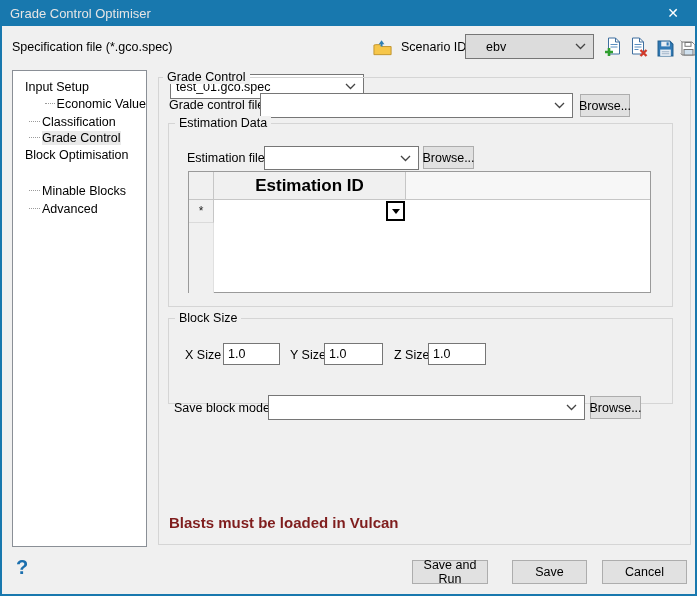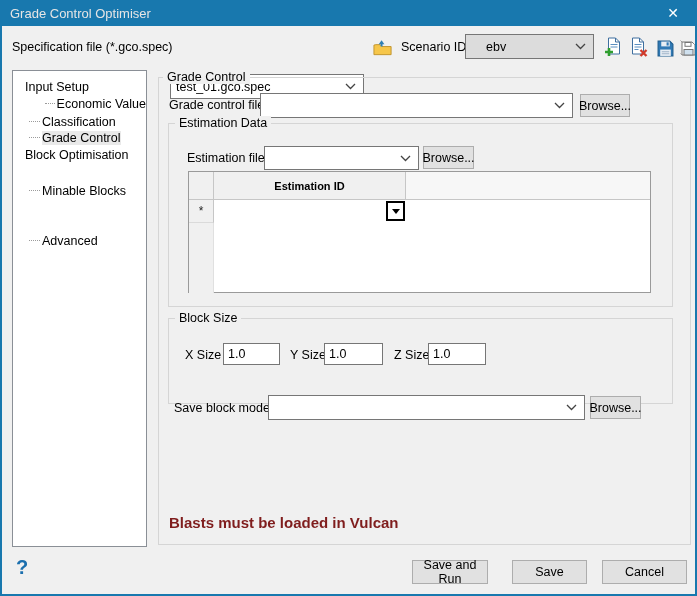--- a/index.html
+++ b/index.html
@@ -33,21 +33,21 @@
   .input{position:absolute;border:1px solid #767676;background:#fff;font-size:12.5px;
     padding:0 4px;outline:none;}
   .table{position:absolute;left:186px;top:171px;width:463px;height:122px;background:#fff;
     border:1px solid #9a9a9a;}
   .tbl-headband{position:absolute;left:0;top:0;width:461px;height:28px;background:#f7f7f7;
     border-bottom:1px solid #c6c6c6;}
   .tbl-corner{position:absolute;left:0;top:0;width:25px;height:28px;background:#f0f0f0;
     border-right:1px solid #c6c6c6;border-bottom:1px solid #c6c6c6;}
   .tbl-colhead{position:absolute;left:25px;top:0;width:192px;height:28px;background:#f0f0f0;
     border-right:1px solid #c6c6c6;border-bottom:1px solid #c6c6c6;display:flex;
-    align-items:center;justify-content:center;font-weight:bold;font-size:11px;}
+    align-items:center;justify-content:center;font-weight:bold;font-size:17px;}
   .tbl-rowhead{position:absolute;left:0;top:28px;width:25px;height:23px;background:#f0f0f0;
     border-right:1px solid #c6c6c6;border-bottom:1px solid #dadada;display:flex;
     align-items:center;justify-content:center;font-size:12px;color:#222;}
   .tbl-rowstrip{position:absolute;left:0;top:51px;width:25px;height:70px;background:#f0f0f0;
     border-right:1px solid #e0e0e0;}
   .tbl-cell{position:absolute;left:25px;top:28px;width:192px;height:23px;background:#fff;
     display:flex;align-items:center;font-size:12.5px;}
   .cell-drop{position:absolute;right:1px;top:1px;width:19px;height:20px;background:#fff;
     border:2px solid #000;display:flex;align-items:center;justify-content:center;}
   .tri-down{width:0;height:0;border-left:4px solid transparent;border-right:4px solid transparent;
@@ -145,21 +145,21 @@
       <span class="conn"></span>
       <span class="tlabel">Grade Control</span>
     </div>
     <div class="tree-item lv0" style="top:75px;">
       <span class="tlabel">Block Optimisation</span>
     </div>
     <div class="tree-item lv1" style="top:111px;">
       <span class="conn"></span>
       <span class="tlabel">Minable Blocks</span>
     </div>
-    <div class="tree-item lv1" style="top:129px;margin-top:32px;">
+    <div class="tree-item lv1" style="top:129px;">
       <span class="conn"></span>
       <span class="tlabel">Advanced</span>
     </div>
   </div>
 
   <div class="groupbox" style="left:156px;top:77px;width:533px;height:468px;">
     <span class="grouplabel" style="left:4px;">Grade Control</span>
   </div>
 
   <span class="lbl" style="left:167px;top:98px;">Grade control file</span>

